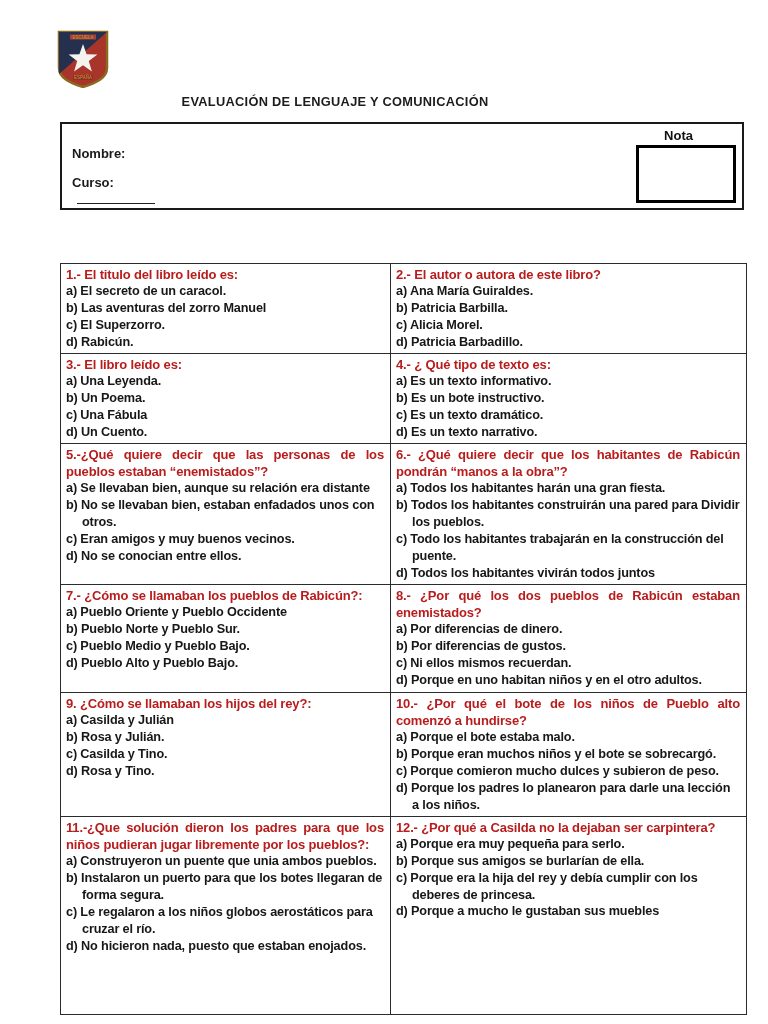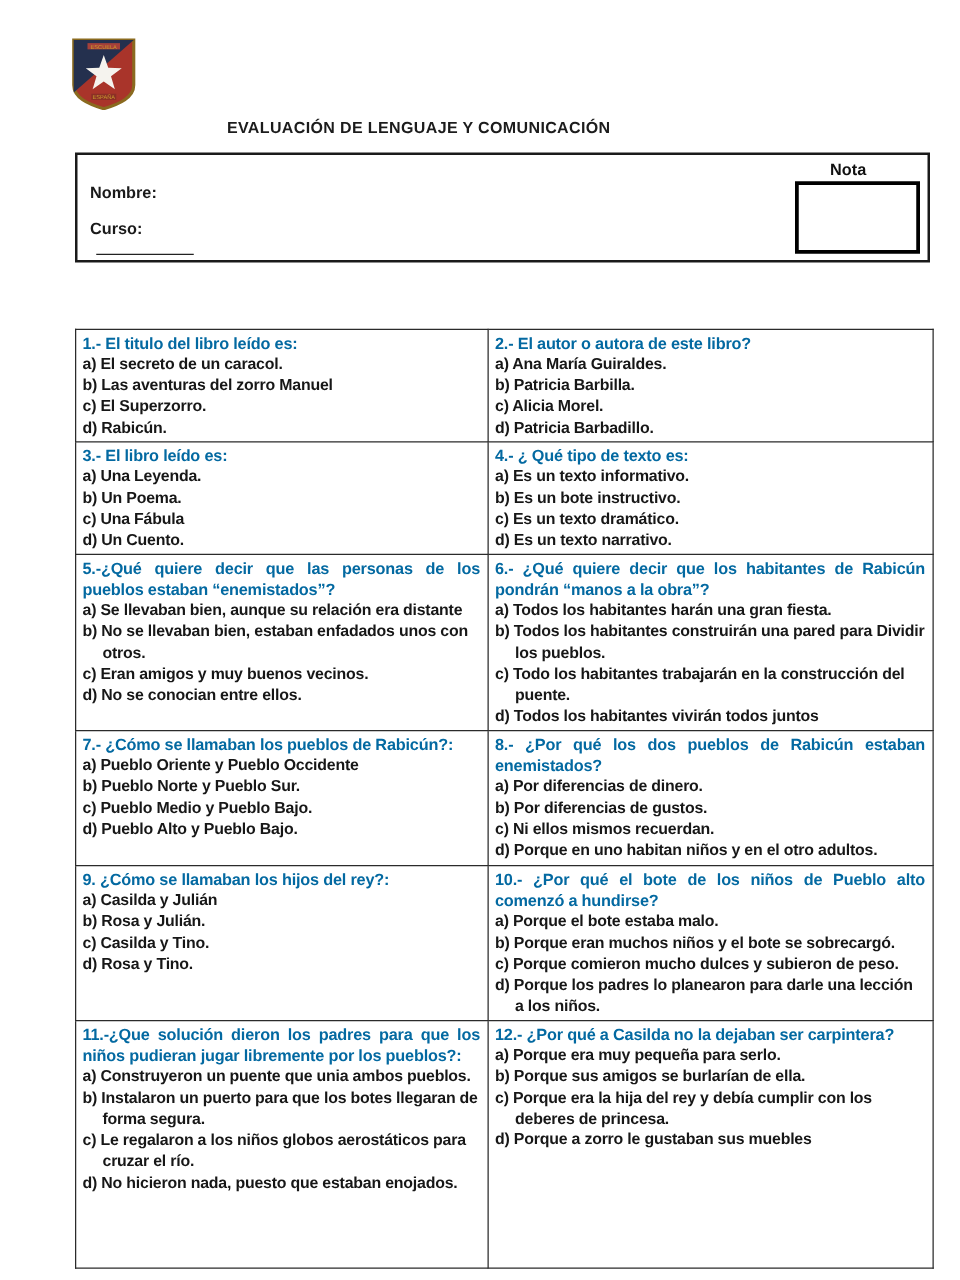--- a/index.html
+++ b/index.html
@@ -48,21 +48,21 @@
   .qtable{
     position:absolute;left:60px;top:263px;width:686px;
     border-collapse:collapse;table-layout:fixed;
   }
   .qtable td{
     border:1.7px solid #2b2b2b;vertical-align:top;
     padding:2px 6px 2px 5px;box-sizing:border-box;
   }
   .qtitle{
     font-size:13px;font-weight:bold;line-height:1.33;letter-spacing:-.15px;
-    text-align:justify;color:#0369a1;
+    text-align:justify;color:#b91c1c;
   }
   .qopt{
     font-size:12.7px;font-weight:bold;line-height:1.33;letter-spacing:-.15px;
     padding-left:16px;text-indent:-16px;color:#171717;
   }
   .qtable tr:nth-child(1) td{height:88px;}
   .qtable tr:nth-child(2) td{height:88px;}
   .qtable tr:nth-child(3) td{height:138px;}
   .qtable tr:nth-child(4) td{height:108px;}
   .qtable tr:nth-child(5) td{height:114px;}
@@ -193,19 +193,19 @@
             <div class="qopt">a) Construyeron un puente que unia ambos pueblos.</div>
             <div class="qopt">b) Instalaron un puerto para que los botes llegaran de forma segura.</div>
             <div class="qopt">c) Le regalaron a los niños globos aerostáticos para cruzar el río.</div>
             <div class="qopt">d) No hicieron nada, puesto que estaban enojados.</div>
           </td>
           <td class="qcell">
             <div class="qtitle">12.- ¿Por qué a Casilda no la dejaban ser carpintera?</div>
             <div class="qopt">a)  Porque era muy pequeña para serlo.</div>
             <div class="qopt">b)  Porque sus amigos se burlarían de ella.</div>
             <div class="qopt">c)  Porque era la hija del rey y debía cumplir con los deberes de princesa.</div>
-            <div class="qopt">d)  Porque a zorro le gustaban sus muebles</div>
+            <div class="qopt">d)  Porque a mucho le gustaban sus muebles</div>
           </td>
         </tr>
       </tbody>
   </table>
 
 </div>
 
 </body></html>

